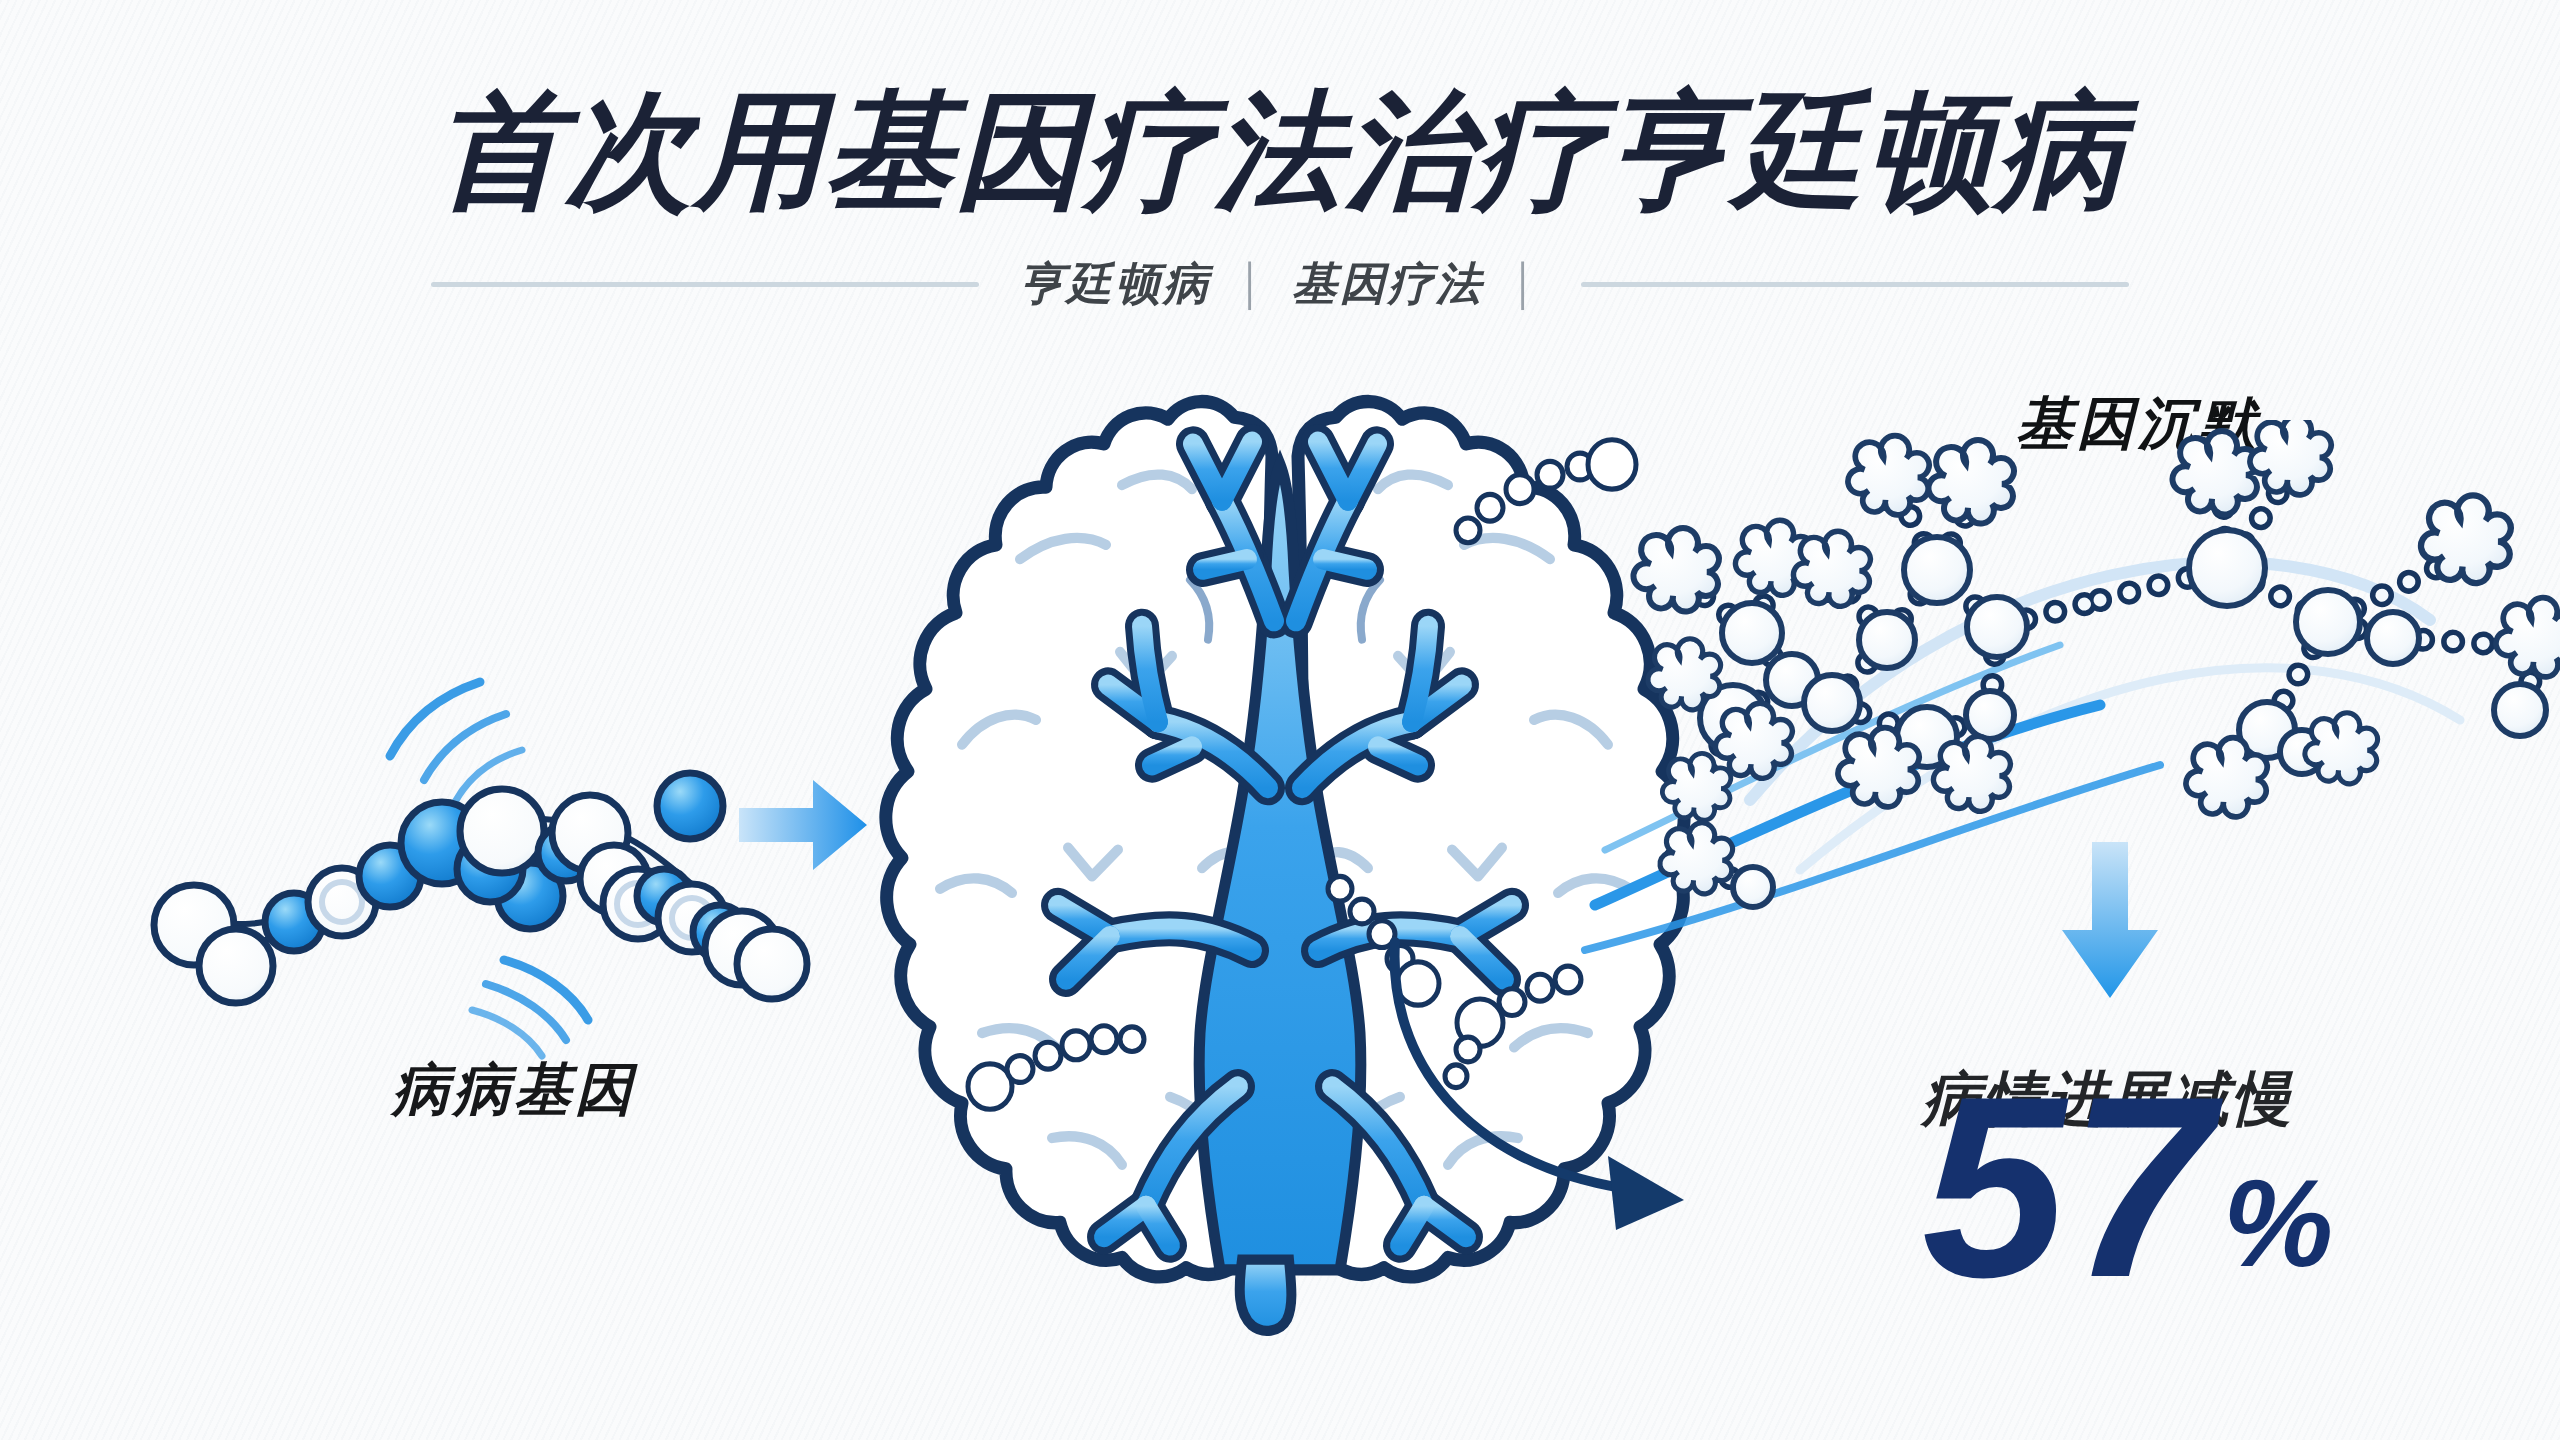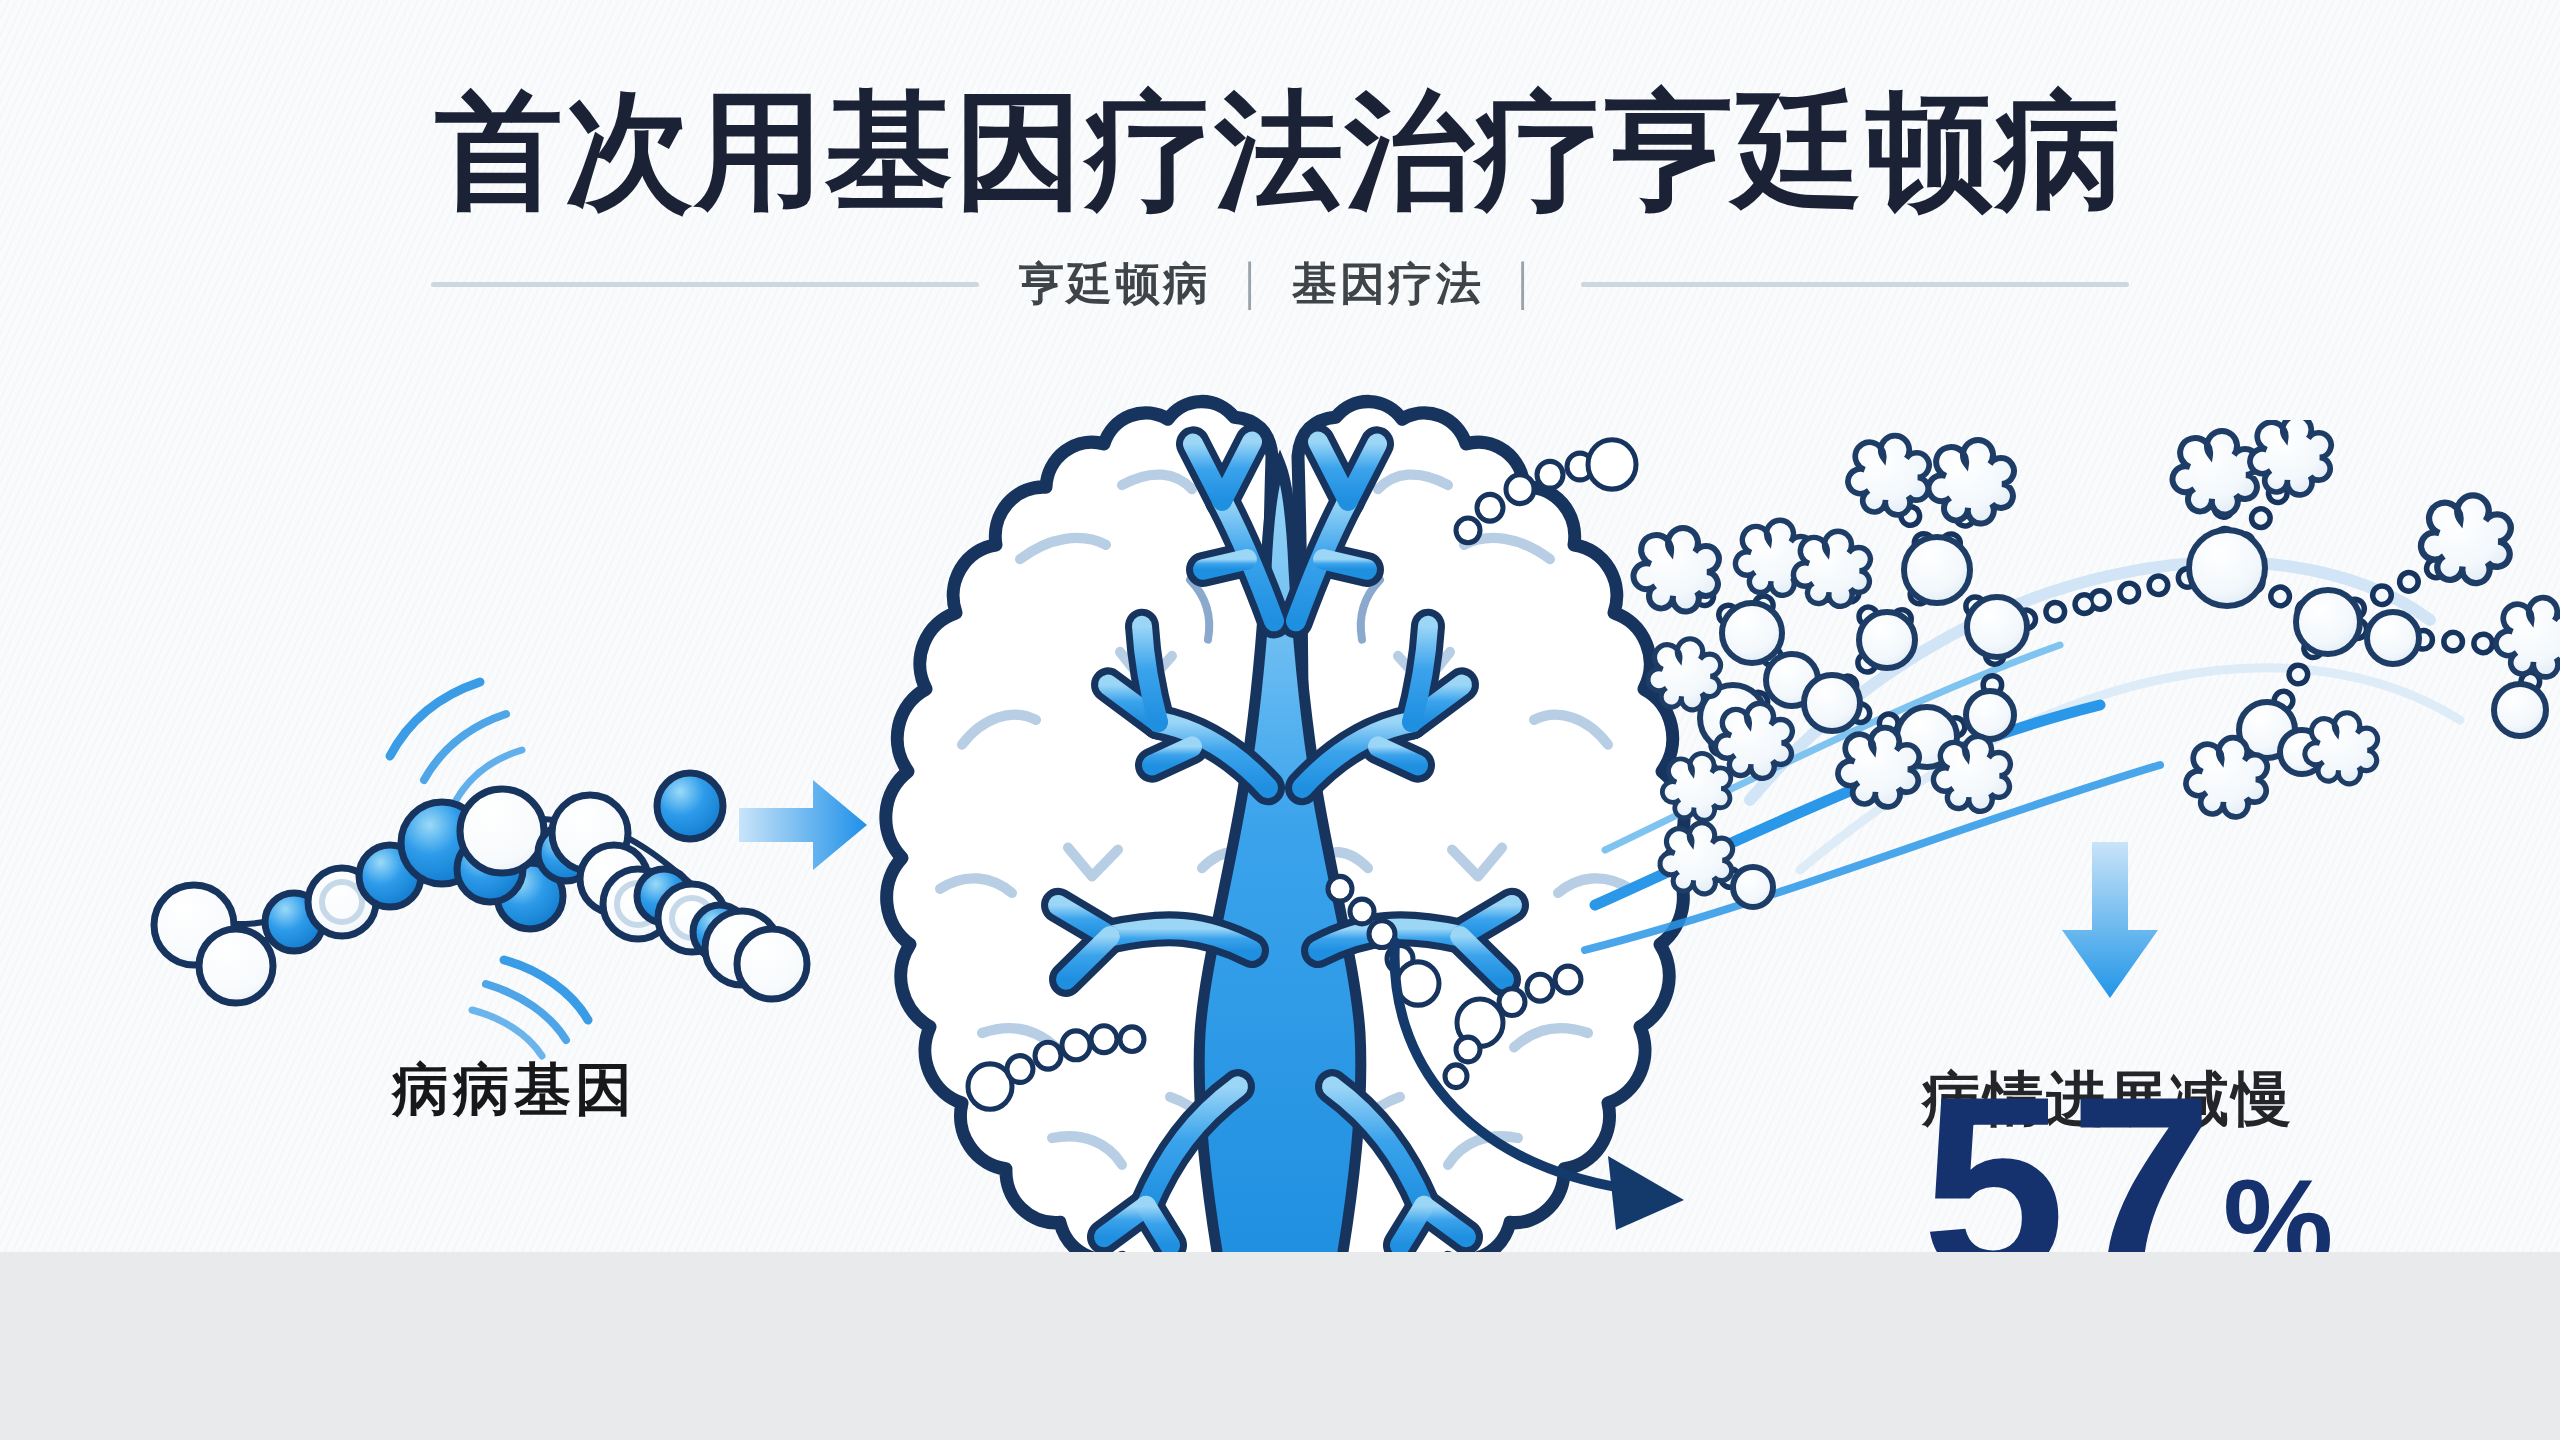--- a/index.html
+++ b/index.html
@@ -1,20 +1,21 @@
 <!DOCTYPE html>
 <html><head>
 <meta charset="utf-8">
 <style>
   html,body{margin:0;padding:0;background:#e8eaec;}
   #canvas{
-    position:relative;width:2560px;height:1252px;overflow:hidden;
+    position:relative;width:2560px;height:1440px;overflow:hidden;
     background:#fafbfc;
     background-image:repeating-linear-gradient(115deg,rgba(175,192,204,0.07) 0px,rgba(175,192,204,0.07) 2px,transparent 2px,transparent 7px);
     font-family:"Liberation Sans",sans-serif;
+    font-style:italic;
   }
   .abs{position:absolute;}
   
   .title{
     left:0;top:66px;width:2560px;text-align:center;
     font-size:128px;font-weight:800;letter-spacing:2px;color:#1b2236;
     white-space:nowrap;
   }
   .subtitle-row{
     left:0;top:252px;width:2560px;height:64px;
@@ -237,20 +238,21 @@
     </g>
     <g fill="#ffffff" stroke="#16345e" stroke-width="5">
       <circle cx="470" cy="560" r="12"></circle>
         <circle cx="492" cy="582" r="12"></circle>
         <circle cx="512" cy="604" r="13"></circle>
       <circle cx="530" cy="628" r="13"></circle>
         <circle cx="548" cy="652" r="21"></circle>
     </g>
   </svg>
 
+  <div class="abs label-silencing">基因沉默</div>
 
   <svg class="abs" style="left:1400px;top:420px;" width="1160" height="620" viewBox="0 0 1160 620">
     <defs>
       <radialGradient id="nodeg" cx="38%" cy="30%" r="85%">
         <stop offset="0%" stop-color="#ffffff"></stop>
           <stop offset="60%" stop-color="#f3f8fc"></stop>
           <stop offset="100%" stop-color="#d9e7f3"></stop>
       </radialGradient>
       <path id="cloud" d="M-28,6 a13,13 0 1 1 -4,-22 a15,15 0 1 1 20,-12 a15,15 0 1 1 24,0 a13,13 0 1 1 12,20 a12,12 0 1 1 -10,20 a13,13 0 1 1 -24,4 a12,12 0 1 1 -18,-10 z"></path>
       <g id="links">

